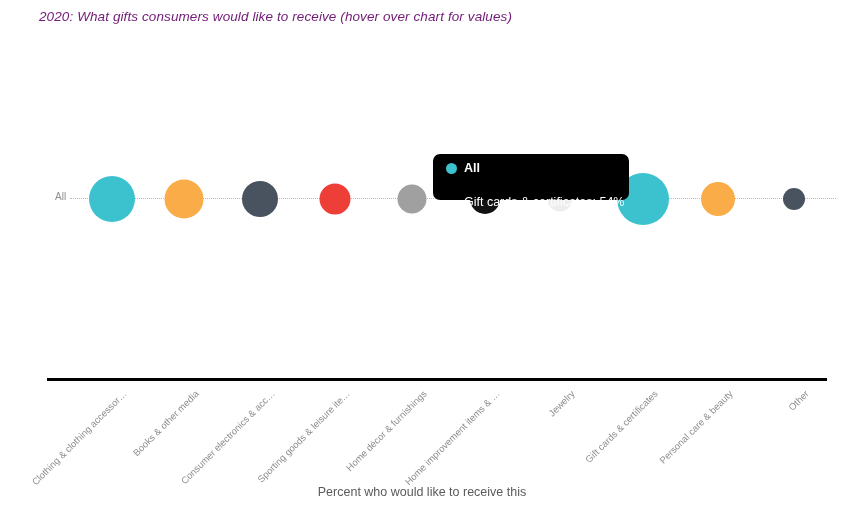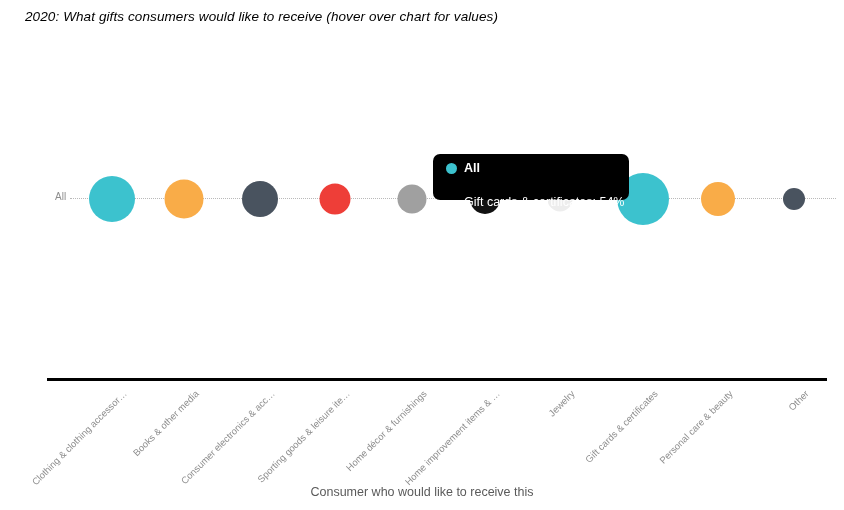--- a/index.html
+++ b/index.html
@@ -13,25 +13,25 @@
     position: relative;
     overflow: hidden;
     font-family: "Liberation Sans", sans-serif;
     color: #4a4a4a;
     -webkit-font-smoothing: antialiased;
   }
 
   
   #chart-title {
     position: absolute;
-    left: 25px;
+    left: 39px;
     top: 9px;
     font-size: 13.5px;
     font-style: italic;
-    color: #000000;
+    color: #701a75;
     letter-spacing: 0.1px;
     white-space: nowrap;
   }
 
   
   #plot-area {
     position: absolute;
     left: 0;
     top: 0;
     width: 844px;
@@ -175,14 +175,14 @@
       <div class="axis-tick-label" style="left: 269px; transform-origin: left top; transform: rotate(-45deg) translateX(-100%);">Consumer electronics &amp; acc…</div>
       <div class="axis-tick-label" style="left: 344px; transform-origin: left top; transform: rotate(-45deg) translateX(-100%);">Sporting goods &amp; leisure ite…</div>
       <div class="axis-tick-label" style="left: 421px; transform-origin: left top; transform: rotate(-45deg) translateX(-100%);">Home décor &amp; furnishings</div>
       <div class="axis-tick-label" style="left: 494px; transform-origin: left top; transform: rotate(-45deg) translateX(-100%);">Home improvement items &amp; …</div>
       <div class="axis-tick-label" style="left: 569px; transform-origin: left top; transform: rotate(-45deg) translateX(-100%);">Jewelry</div>
       <div class="axis-tick-label" style="left: 652px; transform-origin: left top; transform: rotate(-45deg) translateX(-100%);">Gift cards &amp; certificates</div>
       <div class="axis-tick-label" style="left: 727px; transform-origin: left top; transform: rotate(-45deg) translateX(-100%);">Personal care &amp; beauty</div>
       <div class="axis-tick-label" style="left: 803px; transform-origin: left top; transform: rotate(-45deg) translateX(-100%);">Other</div>
     </div>
 
-  <div id="axis-caption">Consumer who would like to receive this</div>
+  <div id="axis-caption">Percent who would like to receive this</div>
 </div>
 
 </body></html>

